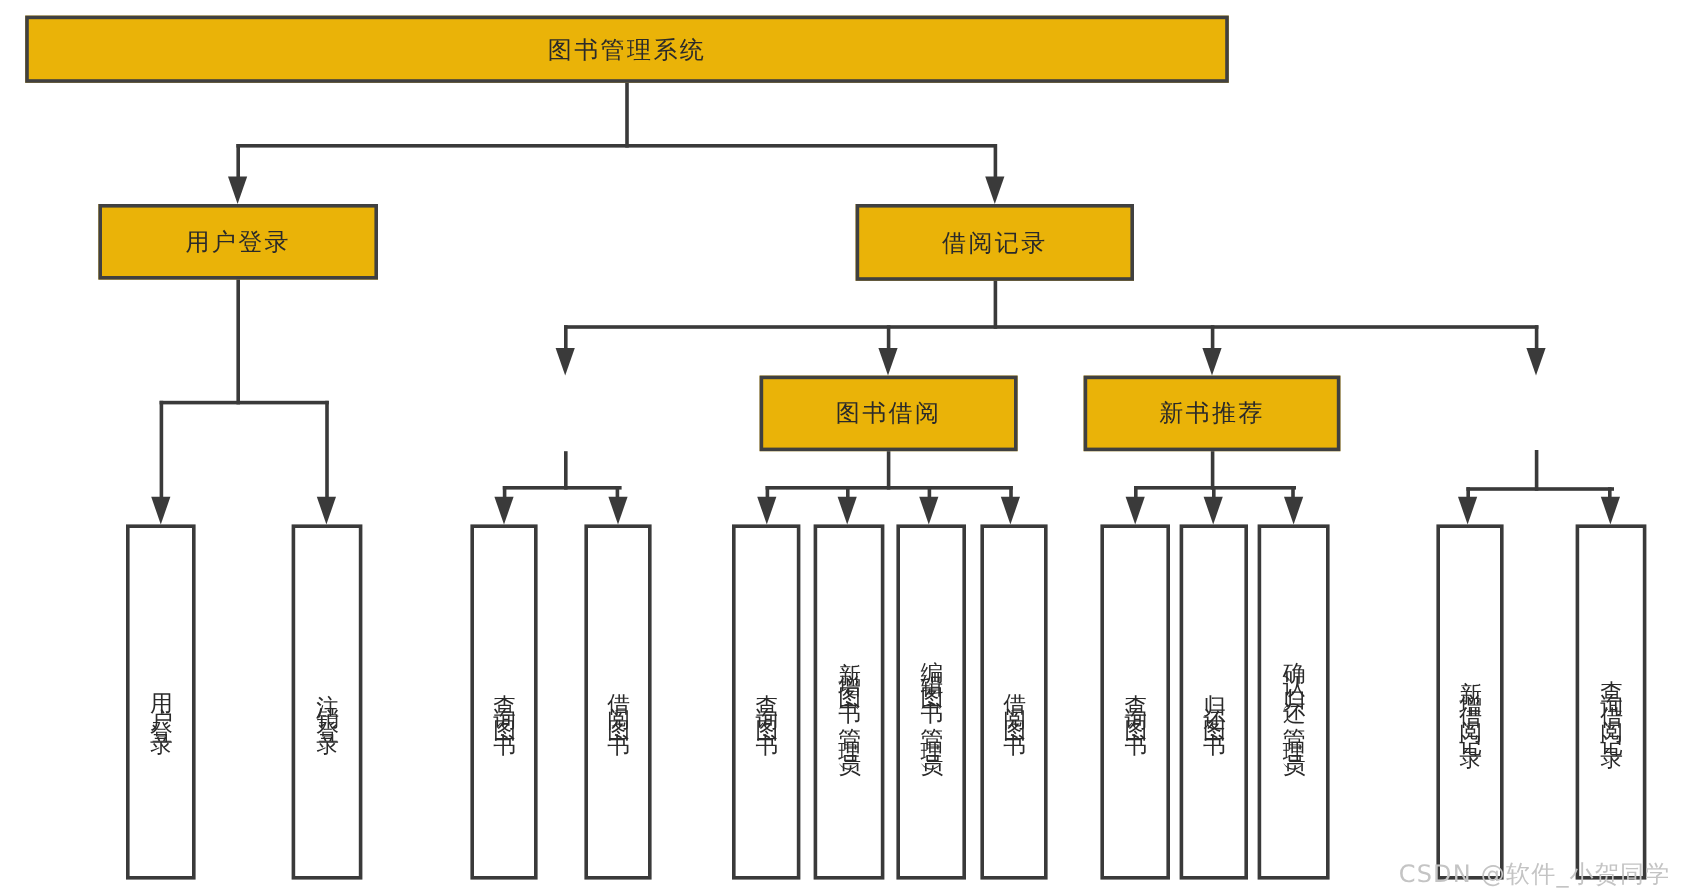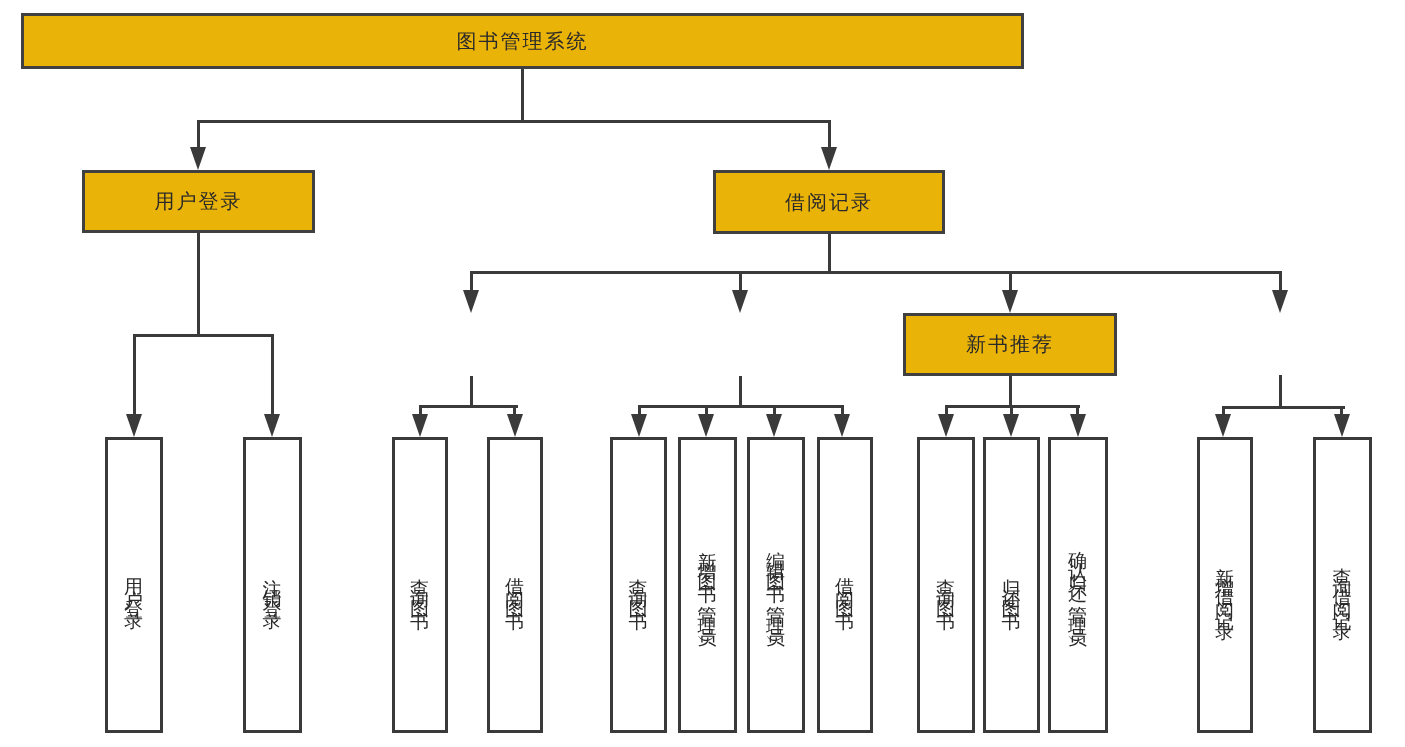--- a/index.html
+++ b/index.html
@@ -35,20 +35,21 @@
 </head>
 <body>
 
 <div class="canvas">
 
   <div class="box" style="left:21px;top:13px;width:1003px;height:56px;">图书管理系统</div>
 
   <div class="box" style="left:82px;top:170px;width:233px;height:63px;">用户登录</div>
   <div class="box" style="left:713px;top:170px;width:232px;height:64px;">借阅记录</div>
 
+  <div class="box" style="left:633px;top:313px;width:215px;height:63px;">图书借阅</div>
   <div class="box" style="left:903px;top:313px;width:214px;height:63px;">新书推荐</div>
 
   <div class="vbox" style="left:105px;top:437px;width:58px;height:296px;">
     <span>用户登录</span>
   </div>
   <div class="vbox" style="left:243px;top:437px;width:59px;height:296px;">
     <span>注销登录</span>
   </div>
 
   <div class="vbox" style="left:392px;top:437px;width:56px;height:296px;">
@@ -154,14 +155,15 @@
 
   <div>
     <div class="v" style="left:1279px;top:375px;height:34px;"></div>
     <div class="h" style="left:1222px;top:406px;width:123px;"></div>
     <div class="v" style="left:1222px;top:406px;height:12px;"></div>
     <div class="v" style="left:1340px;top:406px;height:12px;"></div>
     <div class="a" style="left:1215px;top:414px;"></div>
     <div class="a" style="left:1334px;top:414px;"></div>
   </div>
 
+  <div class="watermark">CSDN @软件_小贺同学</div>
 
 </div>
 
 </body></html>

